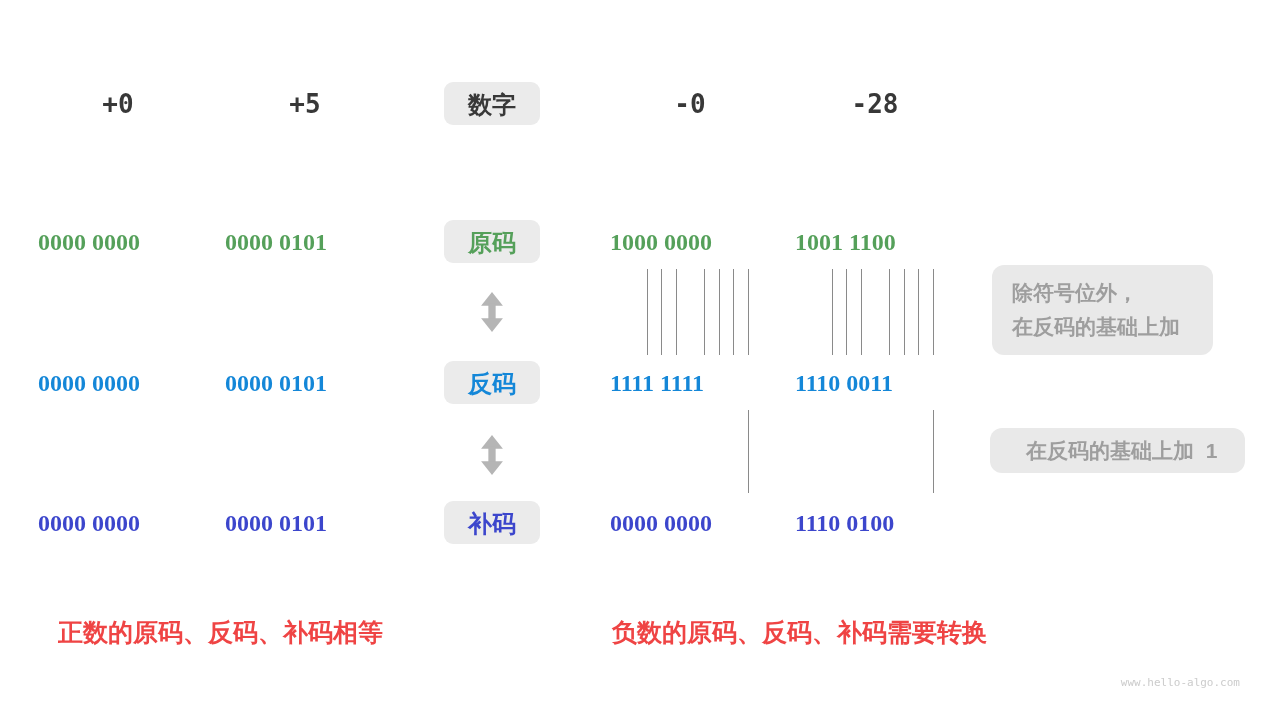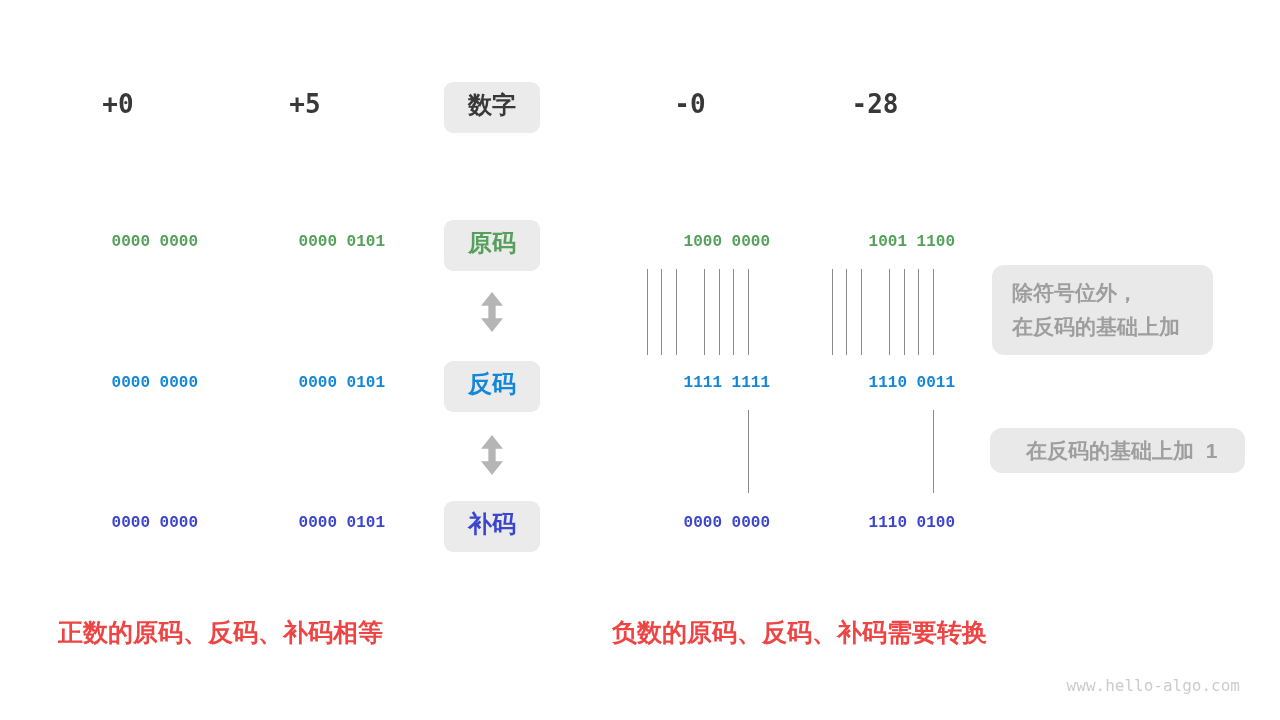--- a/index.html
+++ b/index.html
@@ -7,29 +7,29 @@
     position:relative;width:1280px;height:720px;background:#ffffff;overflow:hidden;
     font-family:"Liberation Sans",sans-serif;
   }
   
   .num-cell{
     position:absolute;width:160px;height:34px;line-height:34px;text-align:center;
     font-family:"DejaVu Sans Mono",monospace;font-weight:700;font-size:26px;color:#383838;
   }
   
   .bin-cell{
-    position:absolute;width:160px;height:32px;line-height:32px;text-align:right;
-    font-family:Liberation Mono, monospace;font-weight:700;font-size:16px;white-space:pre;
+    position:absolute;width:160px;height:32px;line-height:32px;text-align:left;
+    font-family:Liberation Serif, serif;font-weight:700;font-size:24px;white-space:pre;
   }
   .green{color:#55a05a;}
   .blue{color:#1487d8;}
   .indigo{color:#3c46cc;}
   
   .badge{
-    position:absolute;left:444px;width:96px;height:51px;line-height:45px;text-align:center;
+    position:absolute;left:444px;width:96px;height:43px;line-height:45px;text-align:center;
     background:#ebebeb;border-radius:9px;font-weight:700;font-size:24px;
   }
   .badge-dark{color:#383838;}
   
   .tick{position:absolute;width:1px;background:#8a8a8a;}
   
   .arrow{position:absolute;left:481px;width:22px;height:40px;}
   
   .note{
     position:absolute;background:#e9e9e9;border-radius:12px;color:#9e9e9e;
@@ -41,21 +41,21 @@
   .note-2 .note-line{white-space:pre;}
   
   .caption{
     position:absolute;top:616px;height:32px;line-height:32px;
     font-weight:700;font-size:25px;color:#ef4444;white-space:pre;
   }
   .caption-positive{left:58px;}
   .caption-negative{left:612px;}
   .watermark{
     position:absolute;right:40px;top:676px;font-family:"DejaVu Sans Mono",monospace;
-    font-size:16px;color:#cccccc;
+    font-size:11px;color:#cccccc;
   }
 </style>
 </head>
 <body>
 
 <div class="canvas">
 
   <div class="num-cell" style="left:38px;top:87px;">+0</div>
   <div class="num-cell" style="left:225px;top:87px;">+5</div>
   <div class="num-cell" style="left:610px;top:87px;">-0</div>

